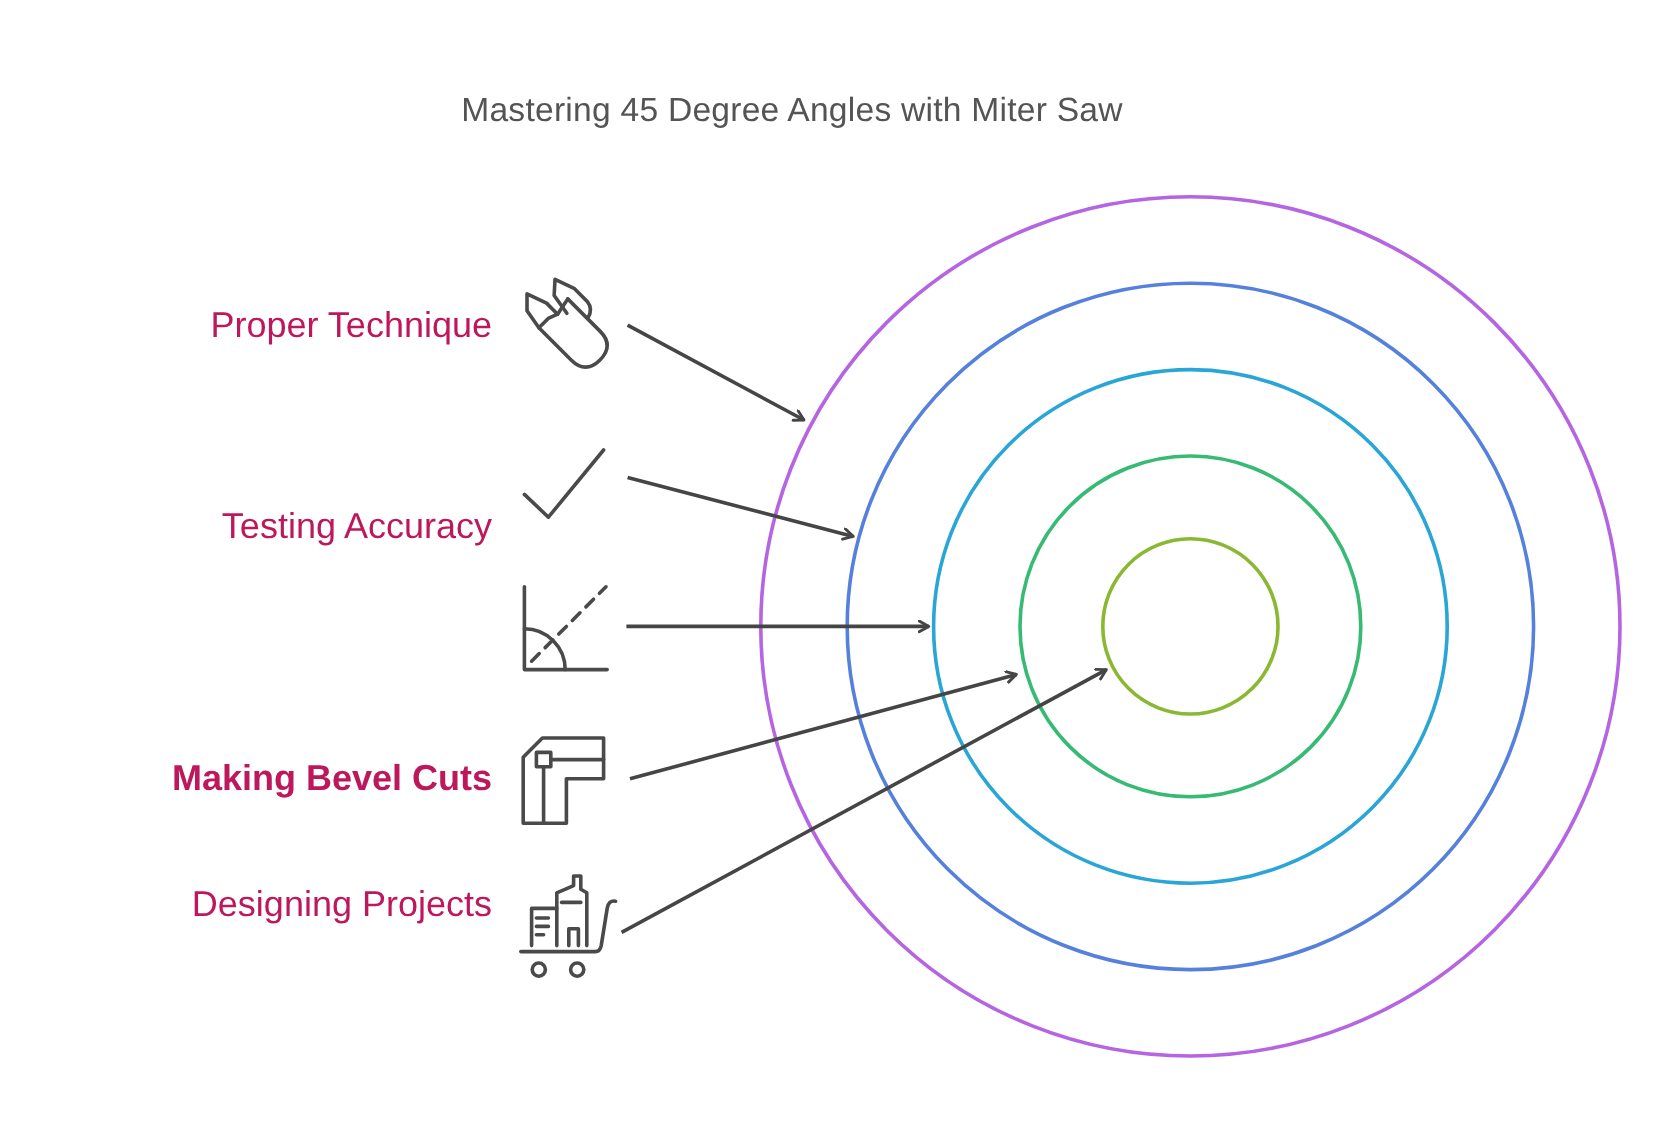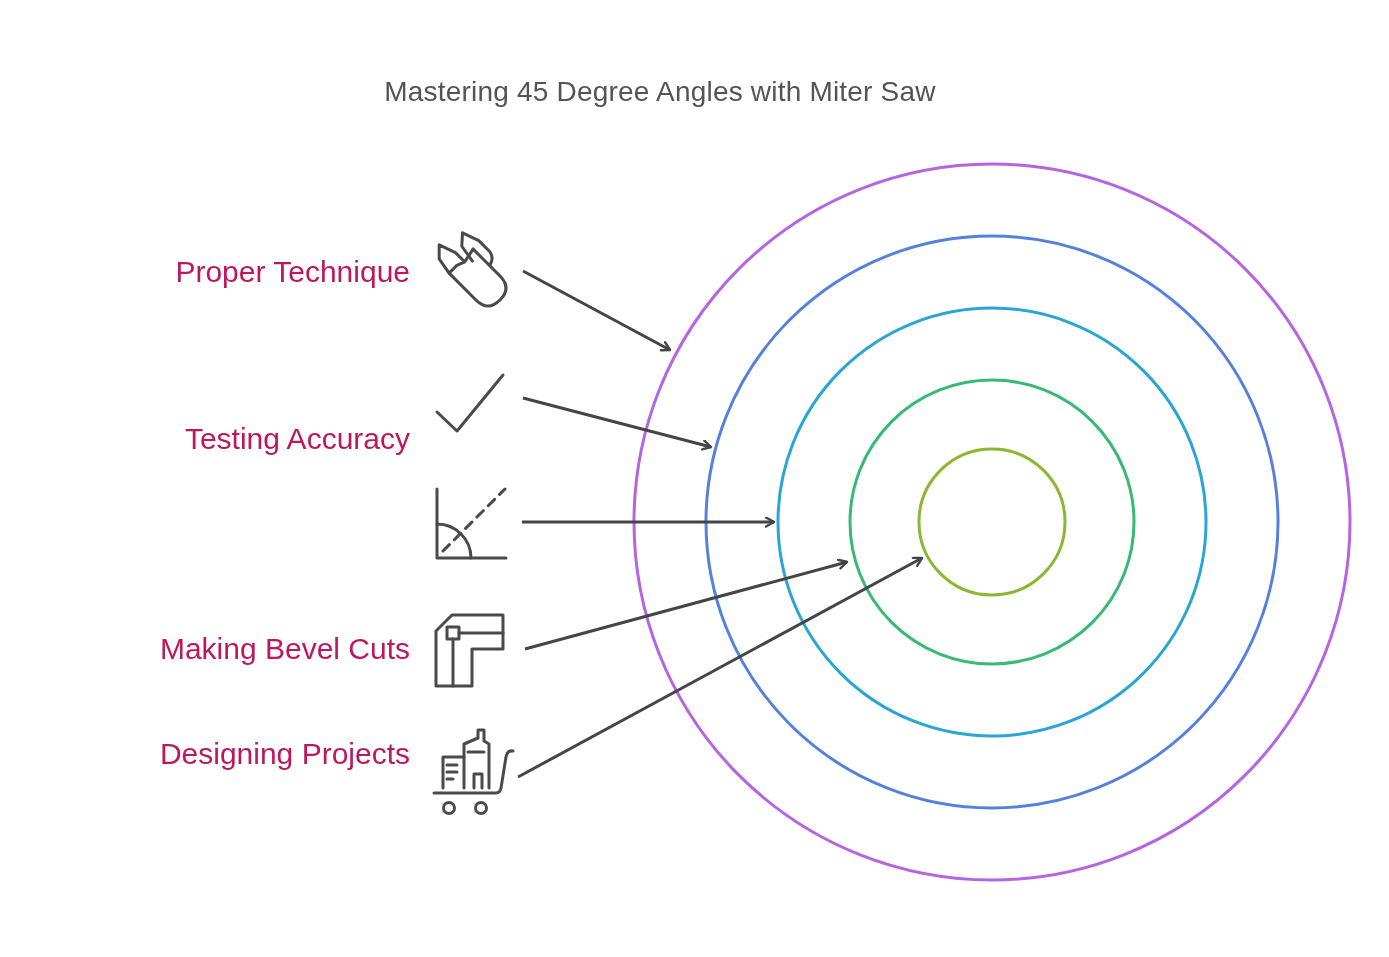--- a/index.html
+++ b/index.html
@@ -123,20 +123,20 @@
       <path d="M474,788 L474,774 L482,774 L482,788"></path>
     </g>
   </svg>
 
   <div class="label-row" style="top: 272px;">
     <span class="label-text">Proper Technique</span>
   </div>
   <div class="label-row" style="top: 398px; margin-top: 41px;">
     <span class="label-text">Testing Accuracy</span>
   </div>
-  <div class="label-row" style="top: 649px;">
+  <div class="label-row" style="top: 649px; font-weight: bold;">
     <span class="label-text">Making Bevel Cuts</span>
   </div>
   <div class="label-row" style="top: 754px;">
     <span class="label-text">Designing Projects</span>
   </div>
 
 </div>
 
 </body></html>

